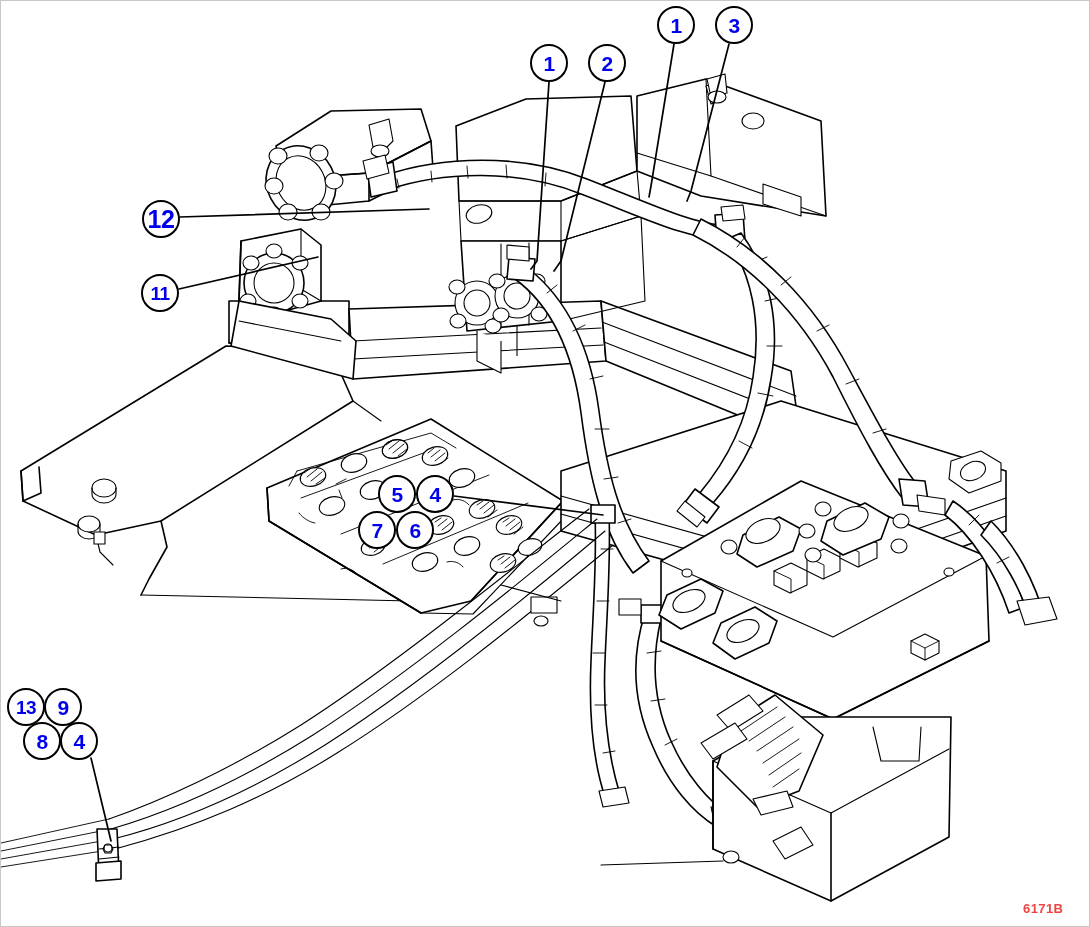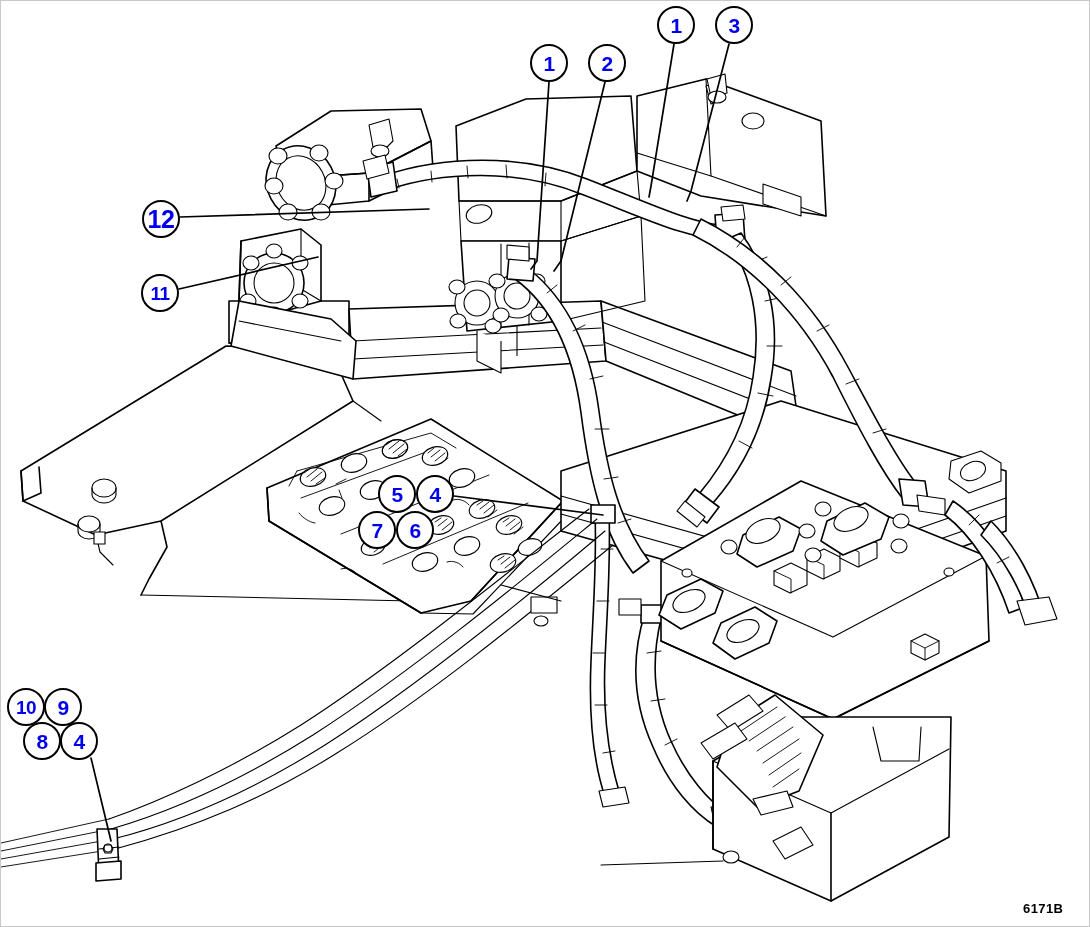--- a/index.html
+++ b/index.html
@@ -54,21 +54,21 @@
     line-height: 1;
     color: #0000ee;
     letter-spacing: -0.5px;
     user-select: none;
   }
   #drawing-number {
     position: absolute;
     font-family: "Liberation Sans", sans-serif;
     font-weight: bold;
     font-size: 13px;
-    color: #000000;
+    color: #ef4444;
     letter-spacing: 0.4px;
   }
 </style>
 </head>
 <body>
 
 <div id="page">
 
   <svg id="drawing-svg" viewBox="0 0 1090 927" xmlns="http://www.w3.org/2000/svg">
 
@@ -462,20 +462,20 @@
   <div class="callout" style="left:548px; top:62px;">1</div>
   <div class="callout" style="left:606px; top:62px;">2</div>
   <div class="callout" style="left:675px; top:24px;">1</div>
   <div class="callout" style="left:733px; top:24px;">3</div>
   <div class="callout" style="left:160px; top:218px; font-size:25px;">12</div>
   <div class="callout" style="left:159px; top:292px; font-size:19px;text-align:center;">11</div>
   <div class="callout" style="left:396px; top:493px;">5</div>
   <div class="callout" style="left:434px; top:493px;">4</div>
   <div class="callout" style="left:376px; top:529px;">7</div>
   <div class="callout" style="left:414px; top:529px;">6</div>
-  <div class="callout" style="left:25px; top:706px; font-size:19px;">10</div>
+  <div class="callout" style="left:25px; top:706px; font-size:19px;">13</div>
   <div class="callout" style="left:62px; top:706px;">9</div>
   <div class="callout" style="left:41px; top:740px;">8</div>
   <div class="callout" style="left:78px; top:740px;">4</div>
 
   <div id="drawing-number" style="left:1022px; top:900px;">6171B</div>
 
 </div>
 
 </body></html>

